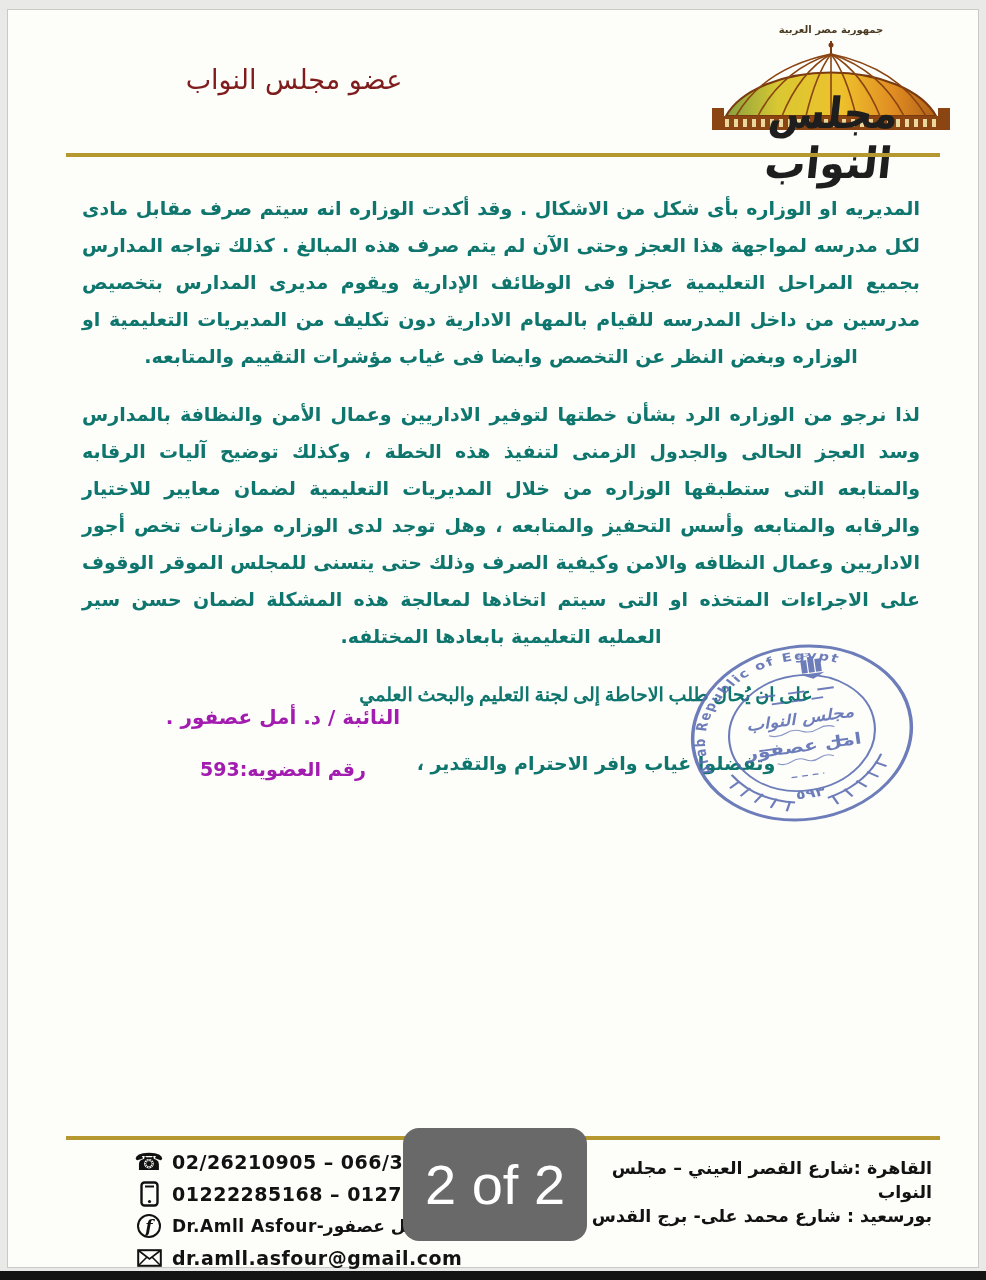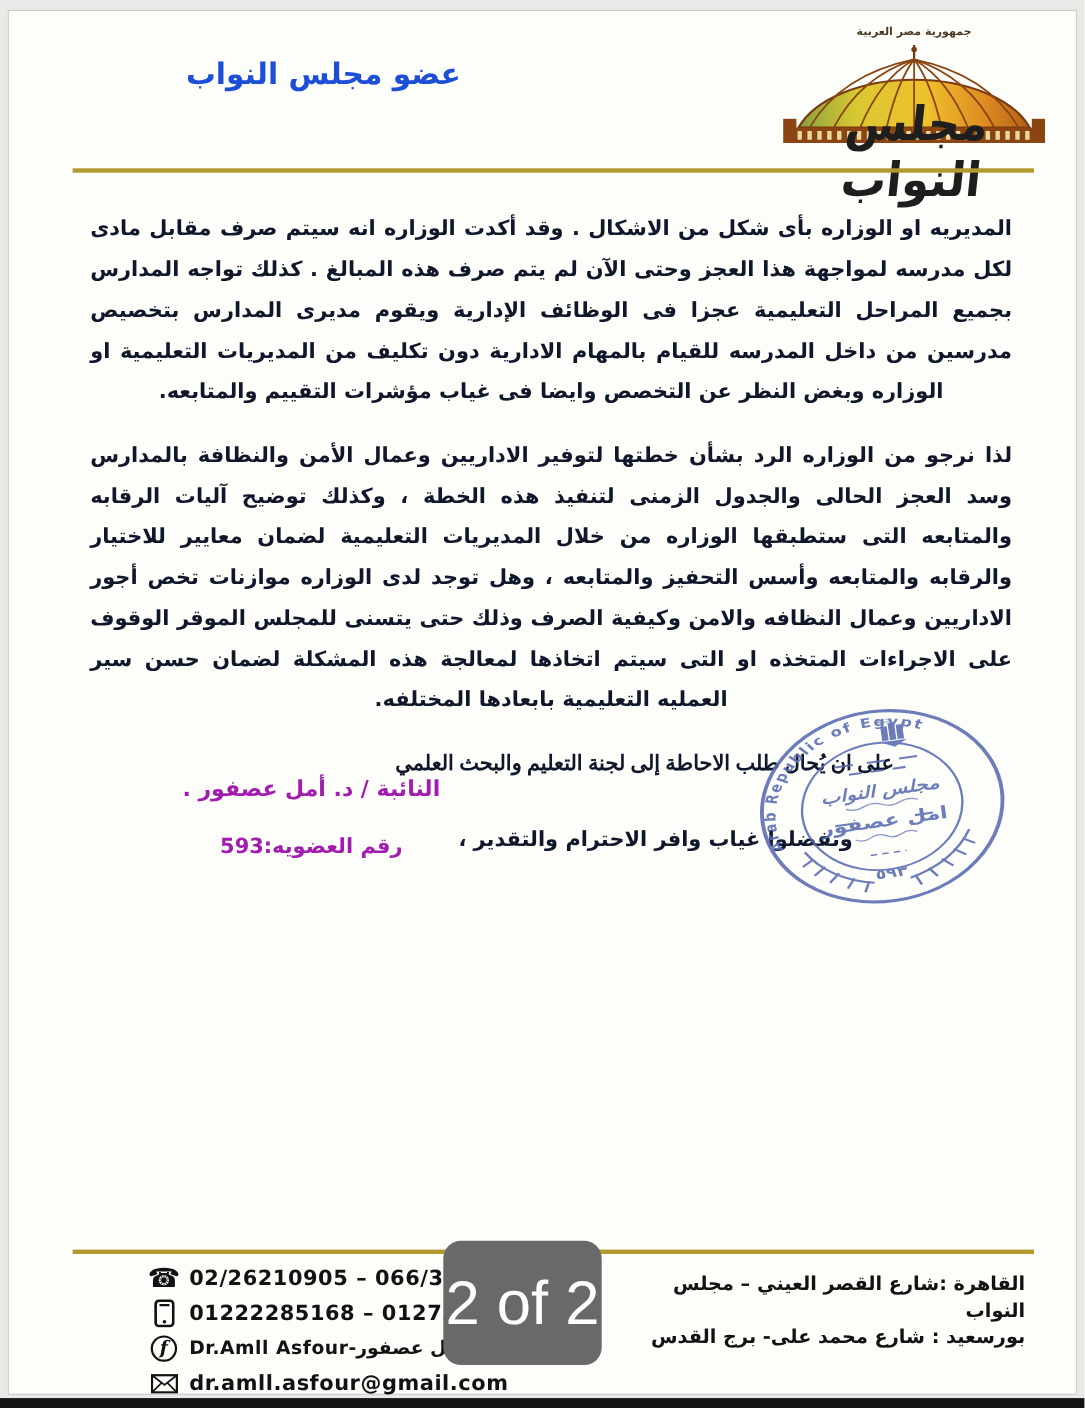--- a/index.html
+++ b/index.html
@@ -10,33 +10,33 @@
     position:relative;
     overflow:hidden;
   }
   .page {
     position:absolute; left:7px; top:9px; width:972px; height:1259px;
     background:#fdfdfa; border:1px solid #c9c9c6;
   }
   
   .header-name-block { position:absolute; top:34px; left:112px; width:348px; text-align:center; direction:rtl; }
   .header-name { color:#b3924a; font-size:31px; font-weight:bold; letter-spacing:0; }
-  .header-title { color:#1d4ed8; font-size:27px; font-weight:bold; margin-top:8px; }
+  .header-title { color:#7f1d1d; font-size:27px; font-weight:normal; margin-top:20px; }
   .logo-block { position:absolute; top:8px; left:688px; width:270px; height:142px; }
   .logo-country { position:absolute; top:6px; left:0; width:100%; text-align:center; font-size:10px; font-weight:bold; color:#4a3a22; direction:rtl; }
   .logo-dome { position:absolute; top:22px; left:7px; }
   .logo-callig { position:absolute; top:72px; left:0; width:100%; text-align:center;
     font-size:41px; font-weight:bold; color:#1e1e1e; direction:rtl;
     transform:skewX(-6deg) scaleY(1.05); }
   .gold-rule { position:absolute; left:58px; width:874px; height:4px; background:#b5982f; }
   .gold-rule.top { top:143px; }
   .gold-rule.bottom { top:1126px; }
   
   .content { position:absolute; top:180px; left:74px; width:838px; direction:rtl;
-    font-size:19px; line-height:37px; font-weight:bold; color:#0f172a; }
+    font-size:19px; line-height:37px; font-weight:bold; color:#0f766e; }
   .content p { text-align:justify; text-align-last:center; margin:0 0 21px 0; }
   .line-referral { text-align:center; padding-left:170px; margin:6px 0 32px 0;font-family:Liberation Serif, serif; }
   .line-closing  { text-align:center; padding-left:190px; margin:0; }
   .signature-block { position:absolute; top:695px; left:150px; width:250px; direction:rtl;
     font-size:20px; font-weight:bold; color:#a21caf; text-align:center; }
   .membership { margin-top:29px; font-size:19px; }
   
   .stamp { position:absolute; top:630px; left:676px; width:236px; height:186px;
     transform:rotate(-8deg); opacity:.88; }
   
@@ -44,21 +44,21 @@
   .footer-row { display:flex; align-items:center; height:28px; margin-bottom:4px; }
   .footer-icon { width:46px; display:flex; justify-content:center; align-items:center; color:#111; font-size:24px; }
   .footer-text { font-size:19px; font-weight:bold; color:#121212; letter-spacing:.5px; }
   .footer-text.rtlmix { direction:rtl; unicode-bidi:plaintext; font-size:17px; }
   .fb-circle { width:24px; height:24px; border:2px solid #111; border-radius:50%;
     display:flex; align-items:center; justify-content:center;
     font-family:"DejaVu Serif", serif; font-weight:bold; font-style:italic; font-size:17px; color:#111; line-height:1; }
   .footer-right { position:absolute; top:1146px; right:46px; width:360px; direction:rtl;
     text-align:right; font-size:17.5px; font-weight:bold; color:#121212; line-height:24px; }
   
-  .page-badge { position:absolute; top:1128px; left:403px; width:144px; height:113px;
+  .page-badge { position:absolute; top:1128px; left:403px; width:184px; height:113px;
     background:#696969; border-radius:16px; z-index:10;
     display:flex; align-items:center; justify-content:center;
     color:#fff; font-size:56px; font-family:"Liberation Sans", sans-serif; font-weight:400; }
   .bottom-bar { position:absolute; left:0; bottom:0; width:986px; height:9px; background:#141414; z-index:11; }
 </style>
 </head>
 <body>
 
 <div class="page">
 

